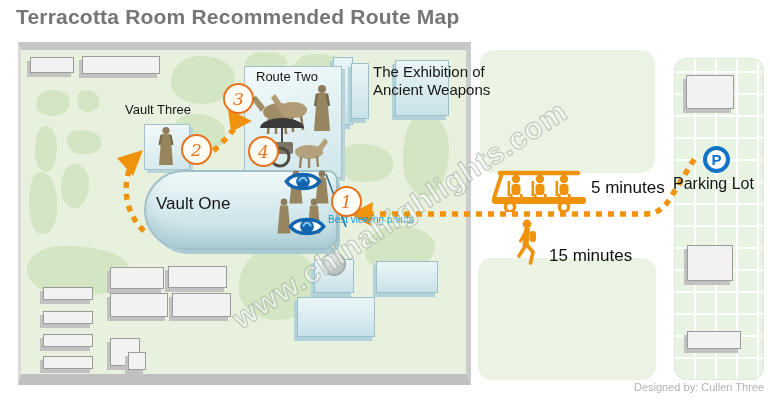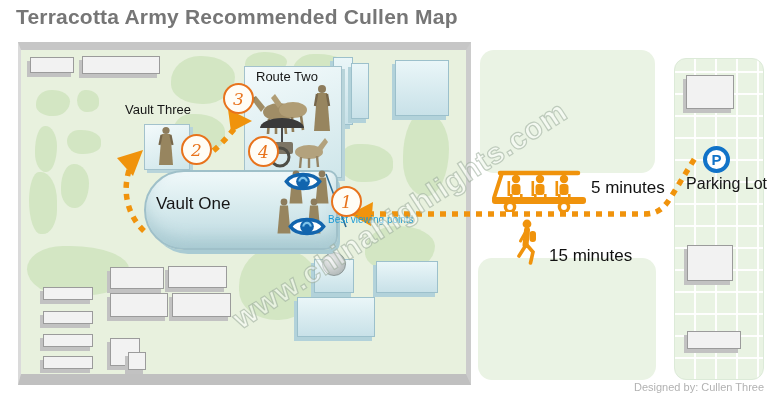--- a/index.html
+++ b/index.html
@@ -44,38 +44,38 @@
 
   .parking-area{left:674px;top:58px;width:88px;height:320px;border-radius:12px;z-index:0;
     background:
       repeating-linear-gradient(0deg,transparent 0 20px,rgba(255,255,255,.95) 20px 22px),
       repeating-linear-gradient(90deg,transparent 0 19px,rgba(255,255,255,.95) 19px 21px),
       #e9f3e3;
     border:1px solid #dcEAd8;}
   .p-badge{left:703px;top:146px;width:19px;height:19px;border-radius:50%;background:#fff;
     border:4px solid #1173c8;color:#1173c8;font-weight:bold;font-size:15px;
     display:flex;align-items:center;justify-content:center;z-index:4;}
-  .parking-label{left:673px;top:175px;width:94px;text-align:right;font-size:16px;color:#161616;z-index:4;white-space:nowrap;}
+  .parking-label{left:673px;top:175px;width:94px;text-align:left;font-size:16px;color:#161616;z-index:4;white-space:nowrap;}
 
   .time-label{font-size:17px;color:#111;z-index:4;white-space:nowrap;}
 
   .watermark{left:158px;top:198px;width:484px;text-align:center;transform:rotate(-33deg);
     font-size:30px;font-weight:bold;letter-spacing:1px;color:rgba(255,255,255,.48);
     -webkit-text-stroke:1.2px rgba(150,168,150,.55);z-index:9;pointer-events:none;}
   .credit{left:634px;top:381px;font-size:11px;color:#b2b2b2;z-index:4;white-space:nowrap;}
 
   svg{display:block;}
   .z2{z-index:2;} .z3{z-index:3;} .z4{z-index:4;} .z6{z-index:6;}
 </style>
 </head>
 <body>
 
 <div class="canvas">
 
-  <div class="abs page-title">Terracotta Army Recommended Cullen Map</div>
+  <div class="abs page-title">Terracotta Room Recommended Route Map</div>
 
   <div class="abs map-slab">
     <div>
       <div class="blob" style="left:15px;top:40px;width:34px;height:26px;"></div>
       <div class="blob" style="left:56px;top:40px;width:22px;height:22px;"></div>
       <div class="blob" style="left:14px;top:76px;width:22px;height:46px;"></div>
       <div class="blob" style="left:46px;top:80px;width:34px;height:24px;"></div>
       <div class="blob" style="left:40px;top:114px;width:28px;height:44px;"></div>
       <div class="blob" style="left:8px;top:122px;width:28px;height:62px;"></div>
       <div class="blob" style="left:150px;top:6px;width:64px;height:48px;"></div>
@@ -202,20 +202,24 @@
   </svg>
 
   <div class="stop" style="left:331px;top:186px;">1</div>
   <div class="stop" style="left:181px;top:134px;">2</div>
   <div class="stop" style="left:223px;top:83px;">3</div>
   <div class="stop" style="left:248px;top:136px;">4</div>
 
   <div class="abs maplabel lbl13" style="left:256px;top:69px;">Route Two</div>
   <div class="abs maplabel lbl13" style="left:125px;top:102px;text-align:center;">Vault Three</div>
   <div class="abs maplabel lbl17" style="left:156px;top:194px;">Vault One</div>
+  <div class="abs maplabel lbl15 z6" style="left:373px;top:63px;">
+    <div>The Exhibition of</div>
+    <div>Ancient Weapons</div>
+  </div>
   <div class="abs best-label" style="left:328px;top:214px;">Best viewing points</div>
 
   <div class="lawn" style="left:480px;top:50px;width:175px;height:123px;"></div>
   <div class="lawn" style="left:478px;top:258px;width:178px;height:122px;"></div>
 
   <svg class="abs z4" style="left:490px;top:160px;" width="100" height="52" viewBox="0 0 100 52">
     <g stroke="#F0930C" stroke-linecap="round" fill="none">
       <path d="M10,13 H88" stroke-width="4.5"></path>
       <path d="M12,13 L4,38" stroke-width="4"></path>
     </g>

